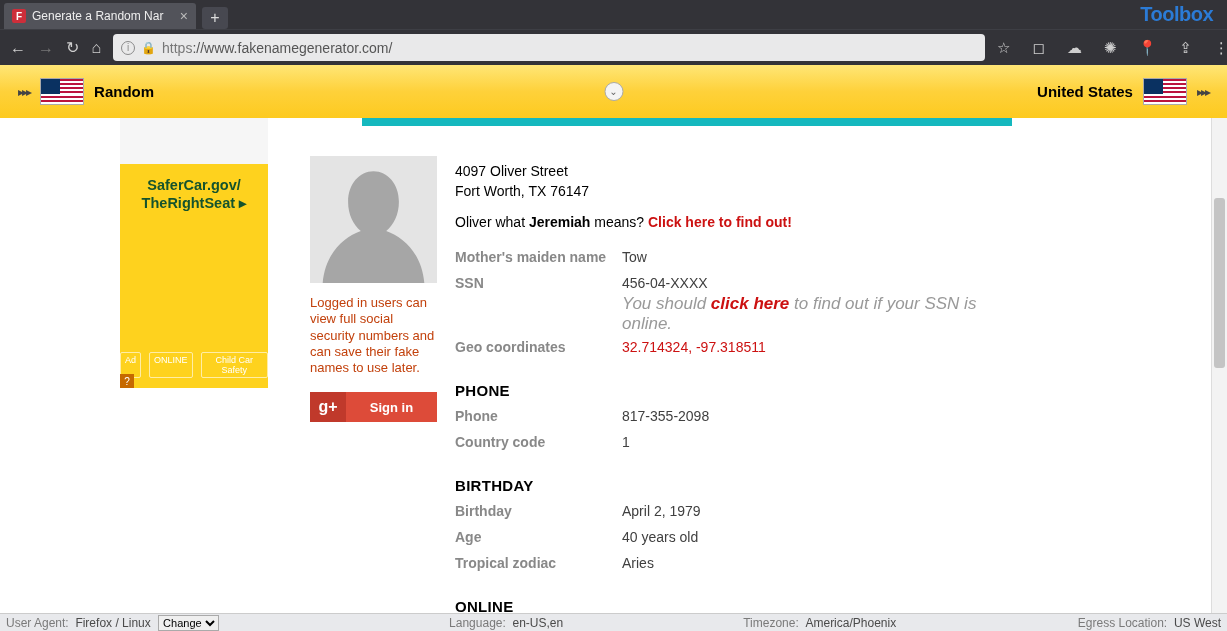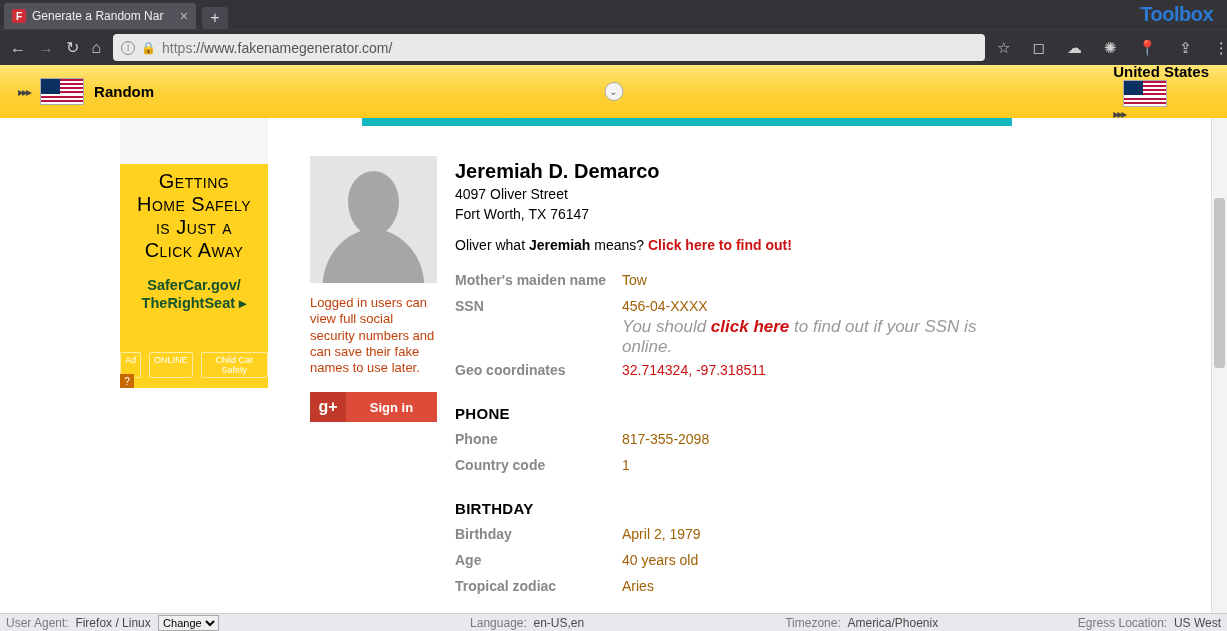--- a/index.html
+++ b/index.html
@@ -21,21 +21,21 @@
   .url-box .lock { color:#c9a200; font-size:12px; margin-right:6px;}
   .nav-bar .right-icons { margin-left:auto; display:flex; gap:22px; color:#cfcfcf; font-size:15px;}
 
   
   .yellow-strip { height:53px; background:linear-gradient(#ffe676,#fed13a,#fdca1f); display:flex; align-items:center; padding:0 18px; position:relative; font-size:15px;}
   .yellow-strip .arrows { letter-spacing:-2px; color:#444; font-size:12px;}
   .flag { width:44px; height:27px; margin:0 10px; background:#bb133e; position:relative; overflow:hidden; border:1px solid #aaa;}
   .flag::before{content:"";position:absolute;inset:0;background:repeating-linear-gradient(#bb133e 0 2.07px,#fff 2.07px 4.14px);}
   .flag::after{content:"";position:absolute;top:0;left:0;width:19px;height:14.5px;background:#0a3161;}
   .chev-circle{width:19px;height:19px;border:1px solid #aaa;border-radius:50%;display:flex;align-items:center;justify-content:center;color:#666;font-size:10px;background:#f4f4f4;}
-  .ys-right{margin-left:auto;display:flex;align-items:flex-start;flex-direction:column;}
+  .ys-right{margin-left:auto;display:flex;align-items:center;}
 
   
   .page-wrap { position:absolute; top:118px; left:0; right:16px; bottom:18px; overflow:hidden; background:#fff;}
   .scrollbar { position:absolute; top:118px; right:0; bottom:18px; width:16px; background:#f3f3f3; border-left:1px solid #ddd;}
   .scrollbar .thumb{position:absolute;left:2px;right:2px;top:80px;height:170px;background:#c4c4c4;border-radius:3px;}
 
   
   .ad-box{position:absolute; left:120px; top:0; width:148px; height:270px; background:#fed21e; text-align:center;}
   .ad-topimg{height:46px;background:#f6f6f6;}
   .ad-head{font-family:Georgia,serif; font-variant:small-caps; font-weight:400; font-size:20px; line-height:1.15; padding:6px 6px 2px; letter-spacing:0.5px;}
@@ -57,28 +57,28 @@
   
   .main-col{position:absolute; left:455px; top:42px; width:560px; font-size:14px;}
   .name{font-size:20px;font-weight:bold;}
   .addr{font-size:14px;line-height:1.3;margin-top:2px;}
   .curious{margin-top:14px;}
   .curious b{font-weight:bold;}
   .curious a{color:#c11;text-decoration:none;}
   .kv-table{margin-top:14px;}
   .kv-row{display:flex;padding:5px 0;}
   .kv-label{width:167px;color:#888;font-weight:600;font-size:14px;}
-  .kv-val{color:#a16207;font-size:14px;}
+  .kv-val{color:#404040;font-size:14px;}
   .kv-val.coord{color:#c11;}
   .kv-sub{font-size:17px;font-style:italic;color:#999;margin-top:-2px;margin-left:167px;}
   .kv-sub a{color:#c11;font-style:italic;text-decoration:none;}
   .sect-head{font-weight:bold;font-size:15px;margin-top:22px;margin-bottom:4px;letter-spacing:0.3px;}
 
   
-  .status-bar{position:absolute;bottom:0;left:0;right:0;height:18px;background:#e8e9ec;border-top:1px solid #ccc;font-size:12px;color:#4a4a4a;display:flex;align-items:center;padding:0 6px;gap:21px;}
+  .status-bar{position:absolute;bottom:0;left:0;right:0;height:18px;background:#e8e9ec;border-top:1px solid #ccc;font-size:12px;color:#4a4a4a;display:flex;align-items:center;padding:0 6px;}
   .status-bar .lbl{color:#7a7a7a;}
   .status-bar select{font-size:11px;height:16px;border:1px solid #aaa;margin-left:4px;}
   .status-bar .grp{margin-right:40px;}
   .status-bar .grp.lang{margin-left:190px;}
   .status-bar .grp.egress{margin-left:auto;margin-right:0;}
 
   a.link{color:#c11;text-decoration:none;font-weight:bold;}
 </style>
 </head>
 <body>
@@ -132,26 +132,20 @@
 
 <div class="scrollbar">
     <div class="thumb"></div>
   </div>
 
 <div class="page-wrap">
   <div class="teal-bar"></div>
 
   <div class="ad-box">
     <div class="ad-topimg"></div>
-    <div class="ad-head">
-      <span>Getting</span><br>
-      <span>Home Safely</span><br>
-      <span>is Just a</span><br>
-      <span>Click Away</span>
-    </div>
     <div class="ad-link">
       <span>SaferCar.gov/</span><br><span>TheRightSeat ▸</span>
     </div>
     <div class="ad-foot">
       <span>Ad</span>
         <span>ONLINE</span>
         <span>Child Car Safety</span>
     </div>
     <div class="ad-close">?</div>
   </div>
@@ -163,21 +157,20 @@
         </svg>
     </div>
     <div class="signin-note">Logged in users can view full social security numbers and can save their fake names to use later.</div>
     <div class="gplus">
       <div class="gicon">g+</div>
       <div class="glabel">Sign in</div>
     </div>
   </div>
 
   <div class="main-col">
-    <div class="name">Jeremiah D. Demarco</div>
     <div class="addr">4097 Oliver Street</div>
     <div class="addr">Fort Worth, TX 76147</div>
     <div class="curious">
       <span>Oliver what </span><b>Jeremiah</b><span> means? </span><a href="#" class="link">Click here to find out!</a>
     </div>
 
     <div class="kv-table">
       <div class="kv-row">
           <div class="kv-label">Mother's maiden name</div>
           <div class="kv-val">Tow</div>

